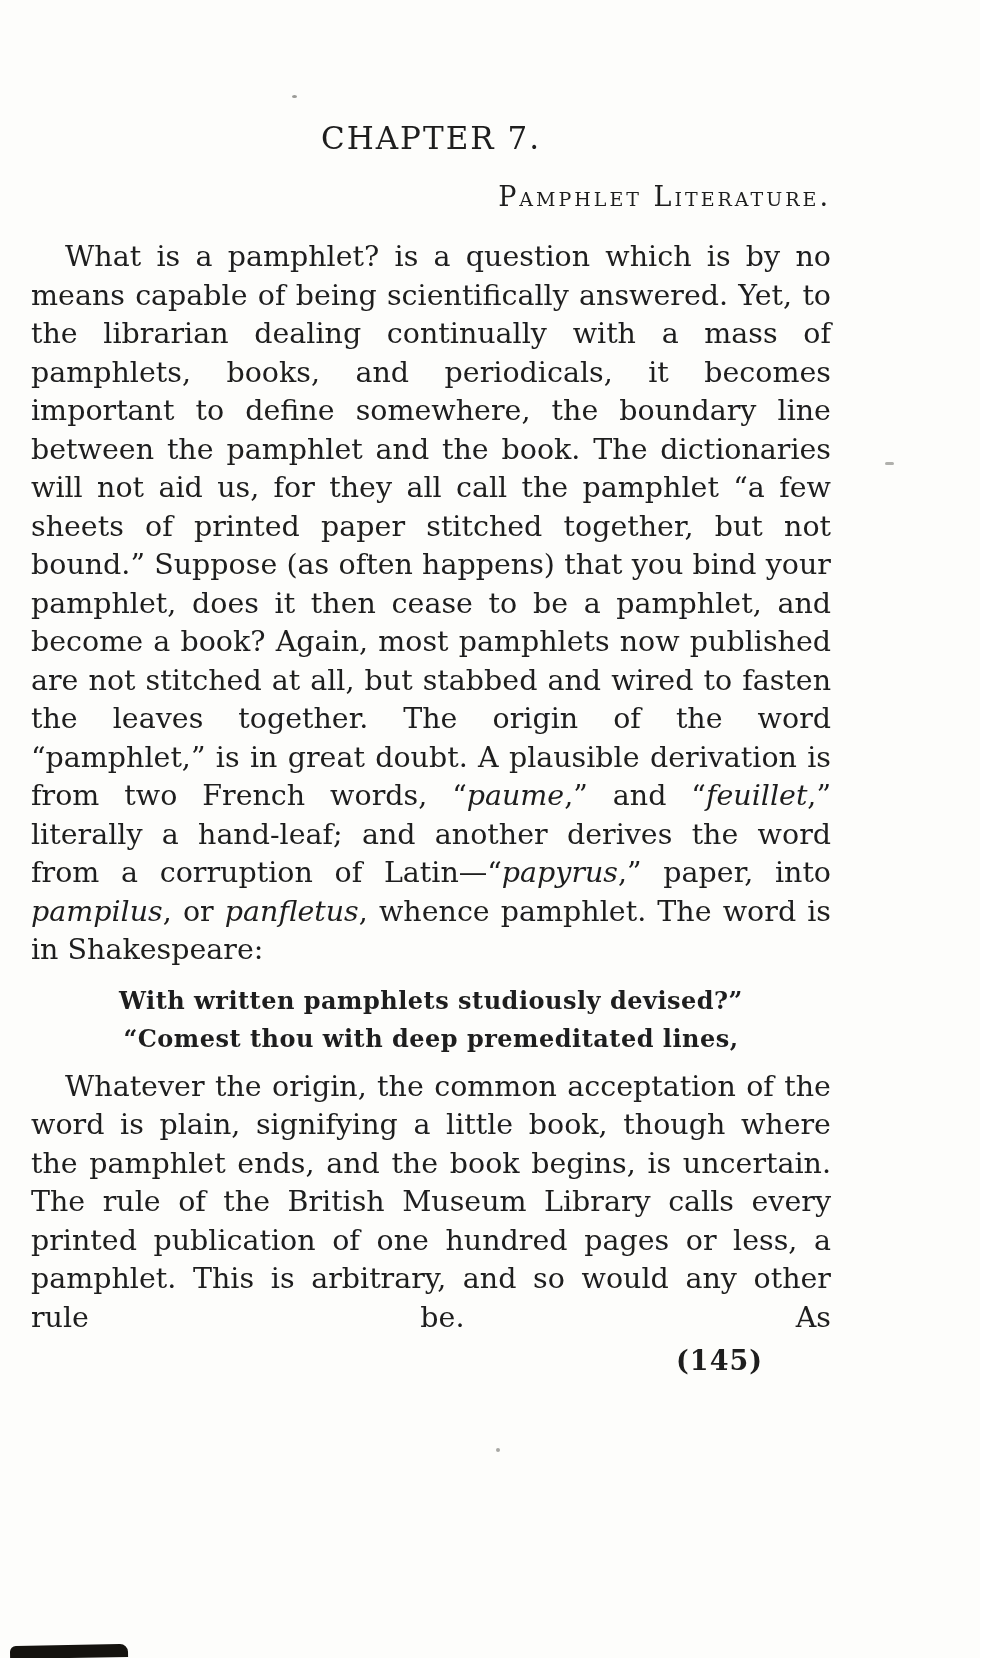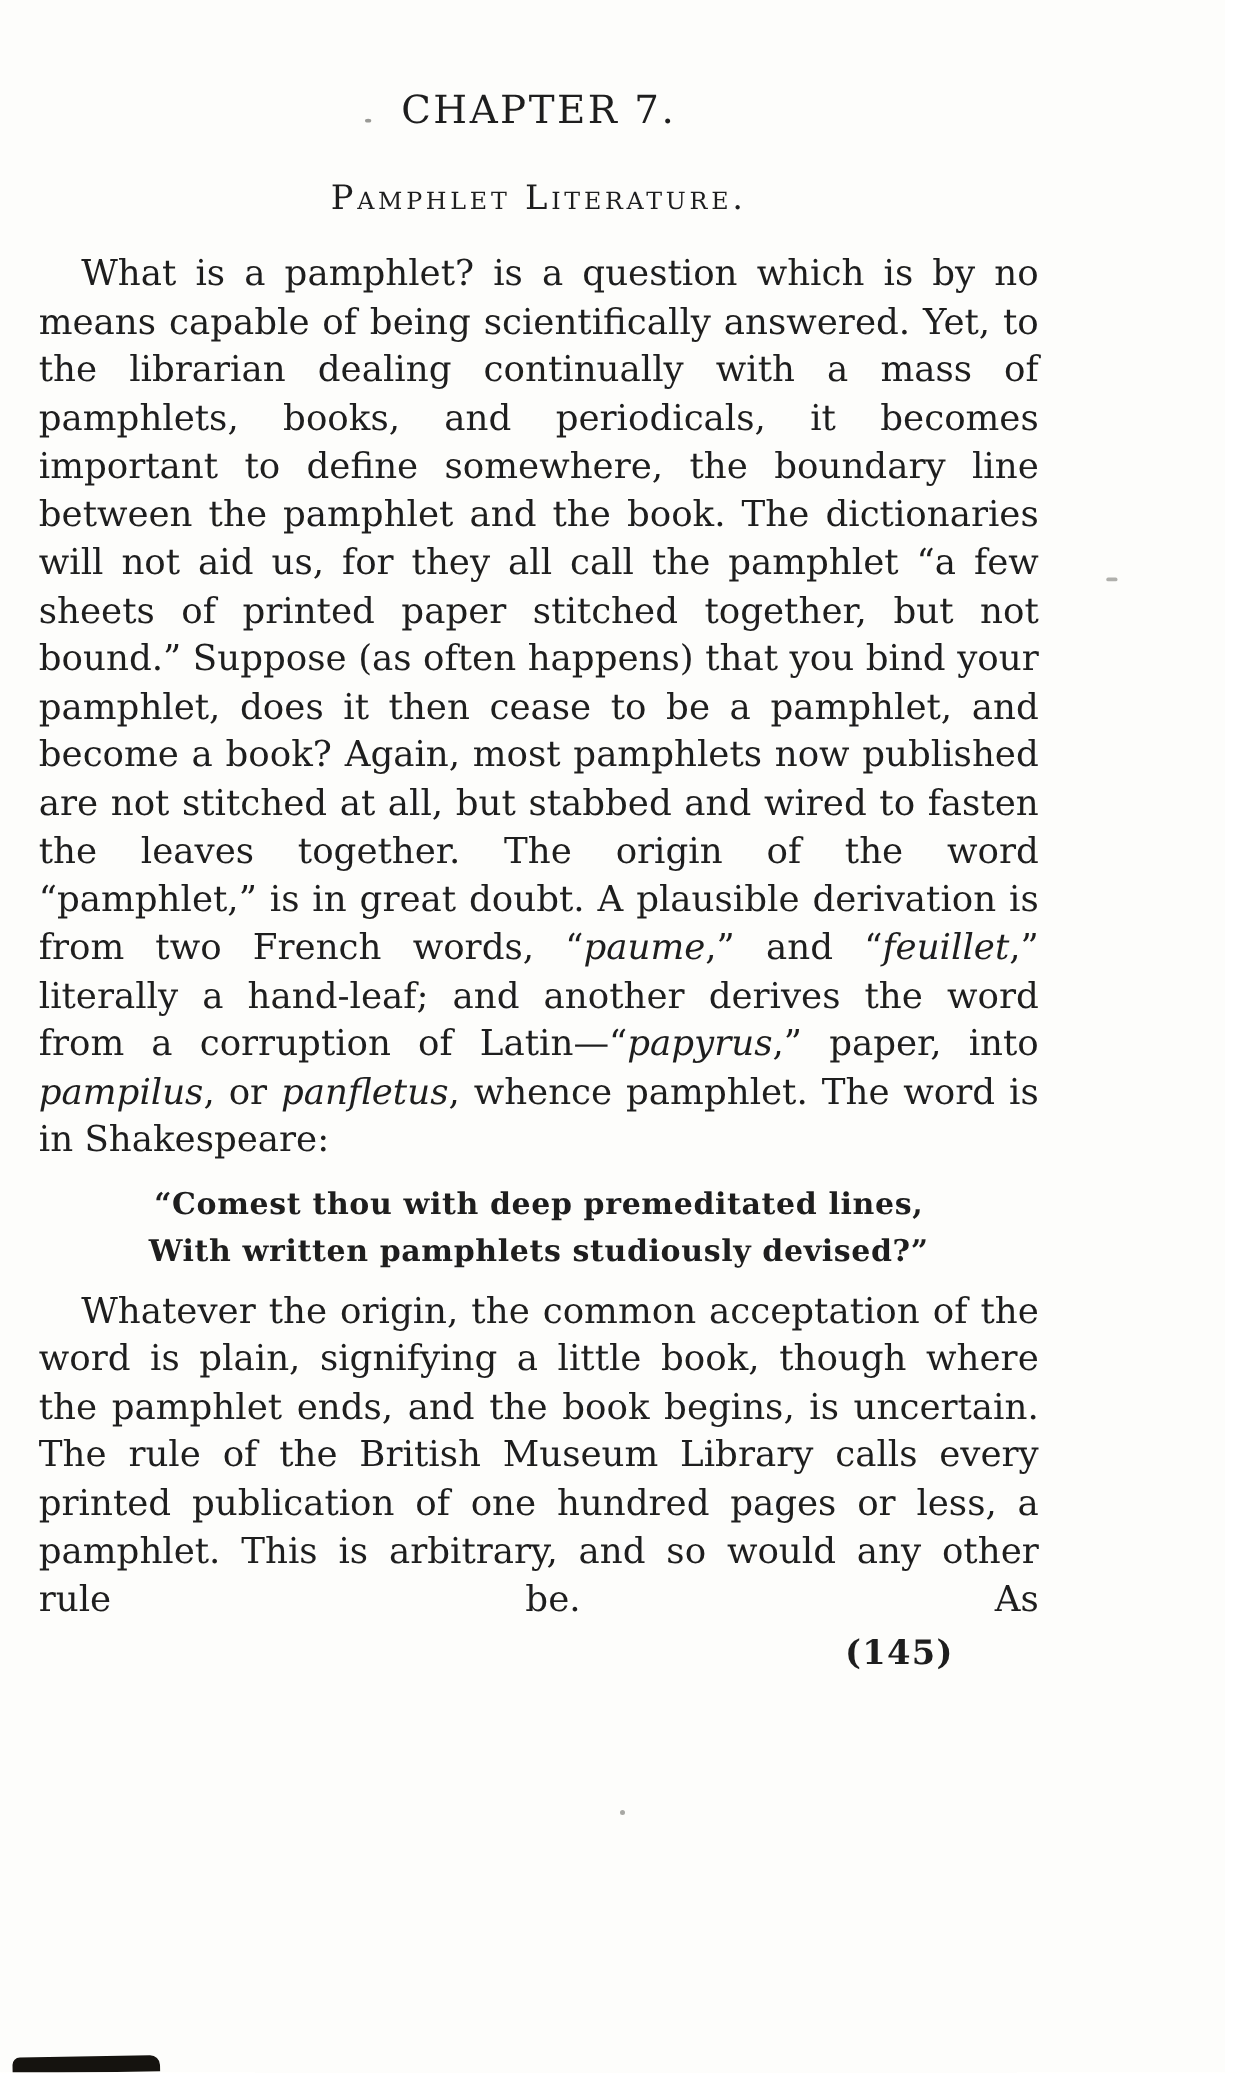--- a/index.html
+++ b/index.html
@@ -9,38 +9,38 @@
     background: #ffffff;
   }
   .page {
     position: relative;
     width: 980px;
     height: 1658px;
     background: #fdfdfb;
     color: #1e1e1e;
     font-family: "DejaVu Serif", "Liberation Serif", serif;
     box-sizing: border-box;
-    padding-top: 70px;
+    padding-top: 120px;
     overflow: hidden;
   }
   .text-column {
     width: 800px;
     margin-left: 31px;
   }
   .chapter-heading {
     margin: 0;
     text-align: center;
     font-size: 31px;
     font-weight: 400;
     letter-spacing: 2px;
     line-height: 36px;
   }
   .section-heading {
-    margin: 38px 0 0 0;
-    text-align: center;
+    margin: 26px 0 0 0;
+    text-align: right;
     font-size: 27px;
     font-weight: 400;
     font-variant: small-caps;
     letter-spacing: 3px;
     line-height: 30px;
   }
   .page-body {
     margin-top: 26px;
     font-size: 28.5px;
     line-height: 38.5px;
@@ -124,22 +124,22 @@
 
     <h1 class="chapter-heading">CHAPTER 7.</h1>
 
     <h2 class="section-heading">Pamphlet Literature.</h2>
 
     <div class="page-body">
 
       <p class="para"><span>What is a pamphlet? is a question which is by no means capable of being scientifically answered.  Yet, to the librarian dealing continually with a mass of pamphlets, books, and periodicals, it becomes important to define somewhere, the boundary line between the pamphlet and the book.  The dictionaries will not aid us, for they all call the pamphlet “a few sheets of printed paper stitched together, but not bound.”  Suppose (as often happens) that you bind your pamphlet, does it then cease to be a pamphlet, and become a book?  Again, most pamphlets now published are not stitched at all, but stabbed and wired to fasten the leaves together.  The origin of the word “pamphlet,” is in great doubt.  A plausible derivation is from two French words, “</span><i>paume</i><span>,” and “</span><i>feuillet</i><span>,” literally a hand-leaf; and another derives the word from a corruption of Latin—“</span><i>papyrus</i><span>,” paper, into </span><i>pampilus</i><span>, or </span><i>panfletus</i><span>, whence pamphlet.  The word is in Shakespeare:</span></p>
 
       <div class="verse-quote">
+        <div class="quote-line">With written pamphlets studiously devised?”</div>
         <div class="quote-line">“Comest thou with deep premeditated lines,</div>
-        <div class="quote-line">With written pamphlets studiously devised?”</div>
       </div>
 
 
       <p class="para last-para"><span>Whatever the origin, the common acceptation of the word is plain, signifying a little book, though where the pamphlet ends, and the book begins, is uncertain.  The rule of the British Museum Library calls every printed publication of one hundred pages or less, a pamphlet.  This is arbitrary, and so would any other rule be.  As</span></p>
 
     </div>
 
   </div>
 
   <div class="page-number">(145)</div>

